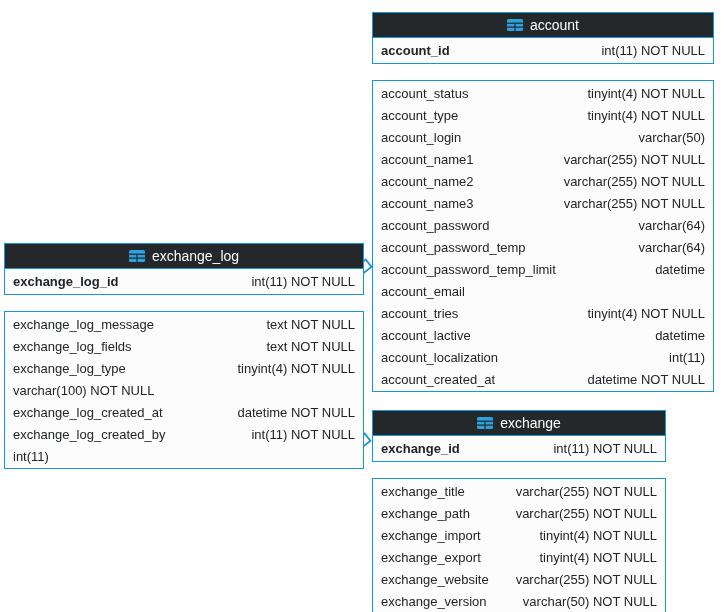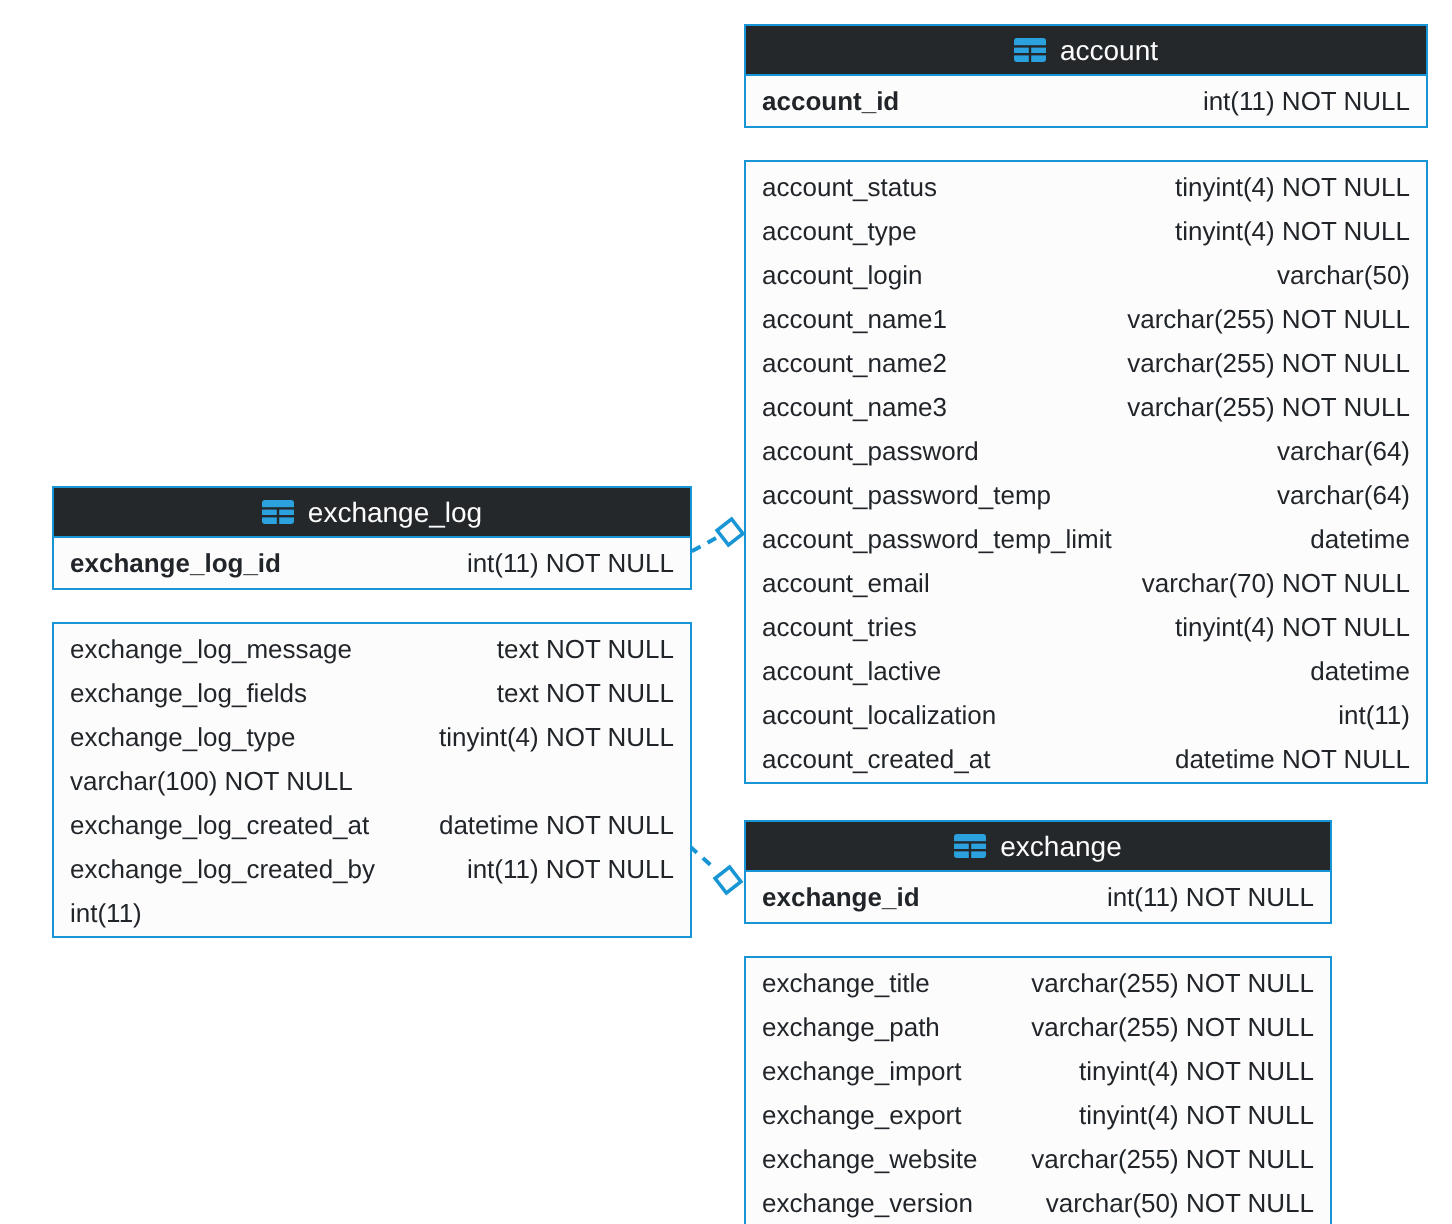--- a/index.html
+++ b/index.html
@@ -19,21 +19,21 @@
     position:relative;
     overflow:hidden;
   }
   .canvas{position:absolute;inset:0;}
   svg.relations{position:absolute;left:0;top:0;width:726px;height:612px;}
   .rel-line{stroke:var(--accent);stroke-width:2;stroke-dasharray:5 4;fill:none;}
   .rel-dot{fill:var(--connector-dot);}
   .rel-diamond{fill:var(--body-bg);stroke:var(--accent);stroke-width:1.8;}
 
   .table-card{position:absolute;font-size:13px;border-radius:11px;}
-  #tbl-exchange-log{left:26px;top:243px;width:320px;}
+  #tbl-exchange-log{left:4px;top:243px;width:360px;}
   #tbl-account{left:372px;top:12px;width:342px;}
   #tbl-exchange{left:372px;top:410px;width:294px;}
 
   .t-header{
     height:26px;
     background:var(--header-bg);
     border:1.5px solid var(--accent);
     display:flex;align-items:center;justify-content:center;gap:7px;
     color:#fcfcfc;font-size:14px;
   }
@@ -173,21 +173,20 @@
         <div class="f-row">
     <span class="f-name">account_password_temp</span>
     <span class="f-type">varchar(64)</span>
   </div>
         <div class="f-row">
     <span class="f-name">account_password_temp_limit</span>
     <span class="f-type">datetime</span>
   </div>
         <div class="f-row">
     <span class="f-name">account_email</span>
-    <span class="f-type">varchar(70) NOT NULL</span>
   </div>
         <div class="f-row">
     <span class="f-name">account_tries</span>
     <span class="f-type">tinyint(4) NOT NULL</span>
   </div>
         <div class="f-row">
     <span class="f-name">account_lactive</span>
     <span class="f-type">datetime</span>
   </div>
         <div class="f-row">

